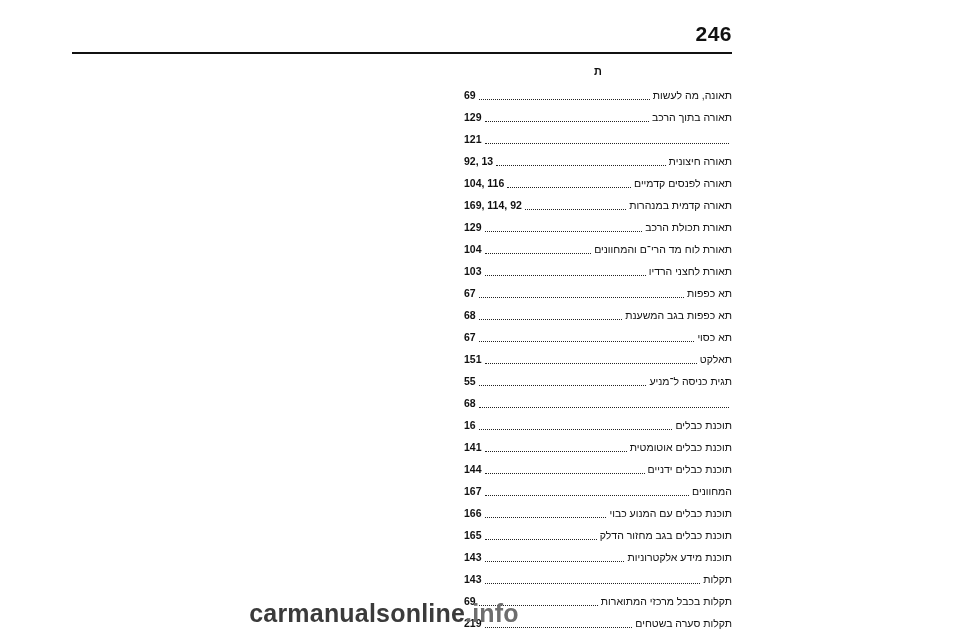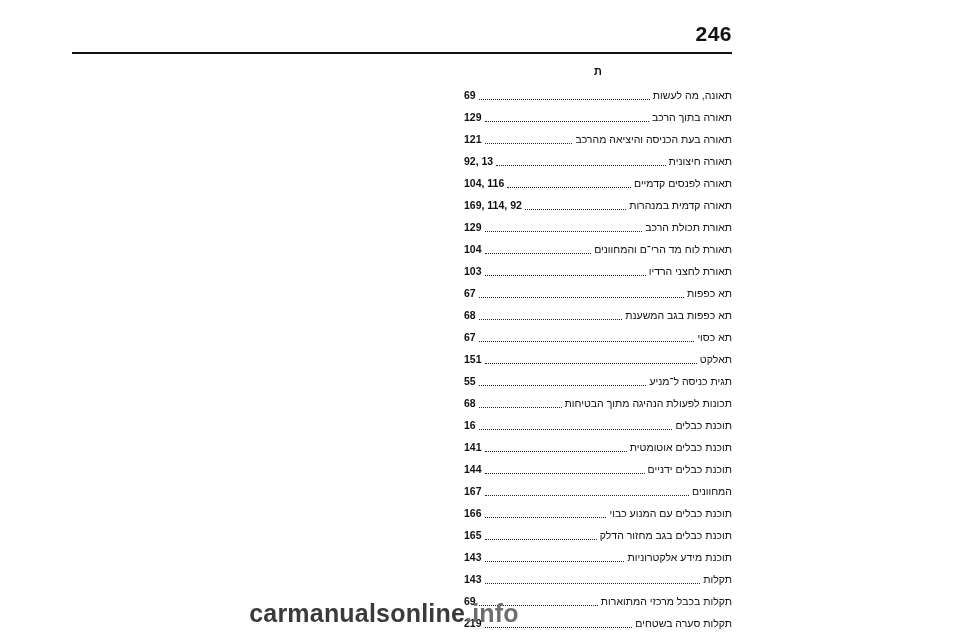--- a/index.html
+++ b/index.html
@@ -120,21 +120,20 @@
       <span class="pagenum">69</span>
     </div>
 
     <div class="entry">
       <span class="label">תאורה בתוך הרכב</span>
       <span class="leader"></span>
       <span class="pagenum">129</span>
     </div>
 
     <div class="entry">
-      <span class="label">תאורה בעת הכניסה והיציאה מהרכב</span>
       <span class="leader"></span>
       <span class="pagenum">121</span>
     </div>
 
     <div class="entry">
       <span class="label">תאורה חיצונית</span>
       <span class="leader"></span>
       <span class="pagenum">92, 13</span>
     </div>
 
@@ -192,21 +191,20 @@
       <span class="pagenum">151</span>
     </div>
 
     <div class="entry">
       <span class="label">תגית כניסה ל־מניע</span>
       <span class="leader"></span>
       <span class="pagenum">55</span>
     </div>
 
     <div class="entry">
-      <span class="label">תכונות לפעולת הנהיגה מתוך הבטיחות</span>
       <span class="leader"></span>
       <span class="pagenum">68</span>
     </div>
 
     <div class="entry">
       <span class="label">תוכנת כבלים</span>
       <span class="leader"></span>
       <span class="pagenum">16</span>
     </div>
 

